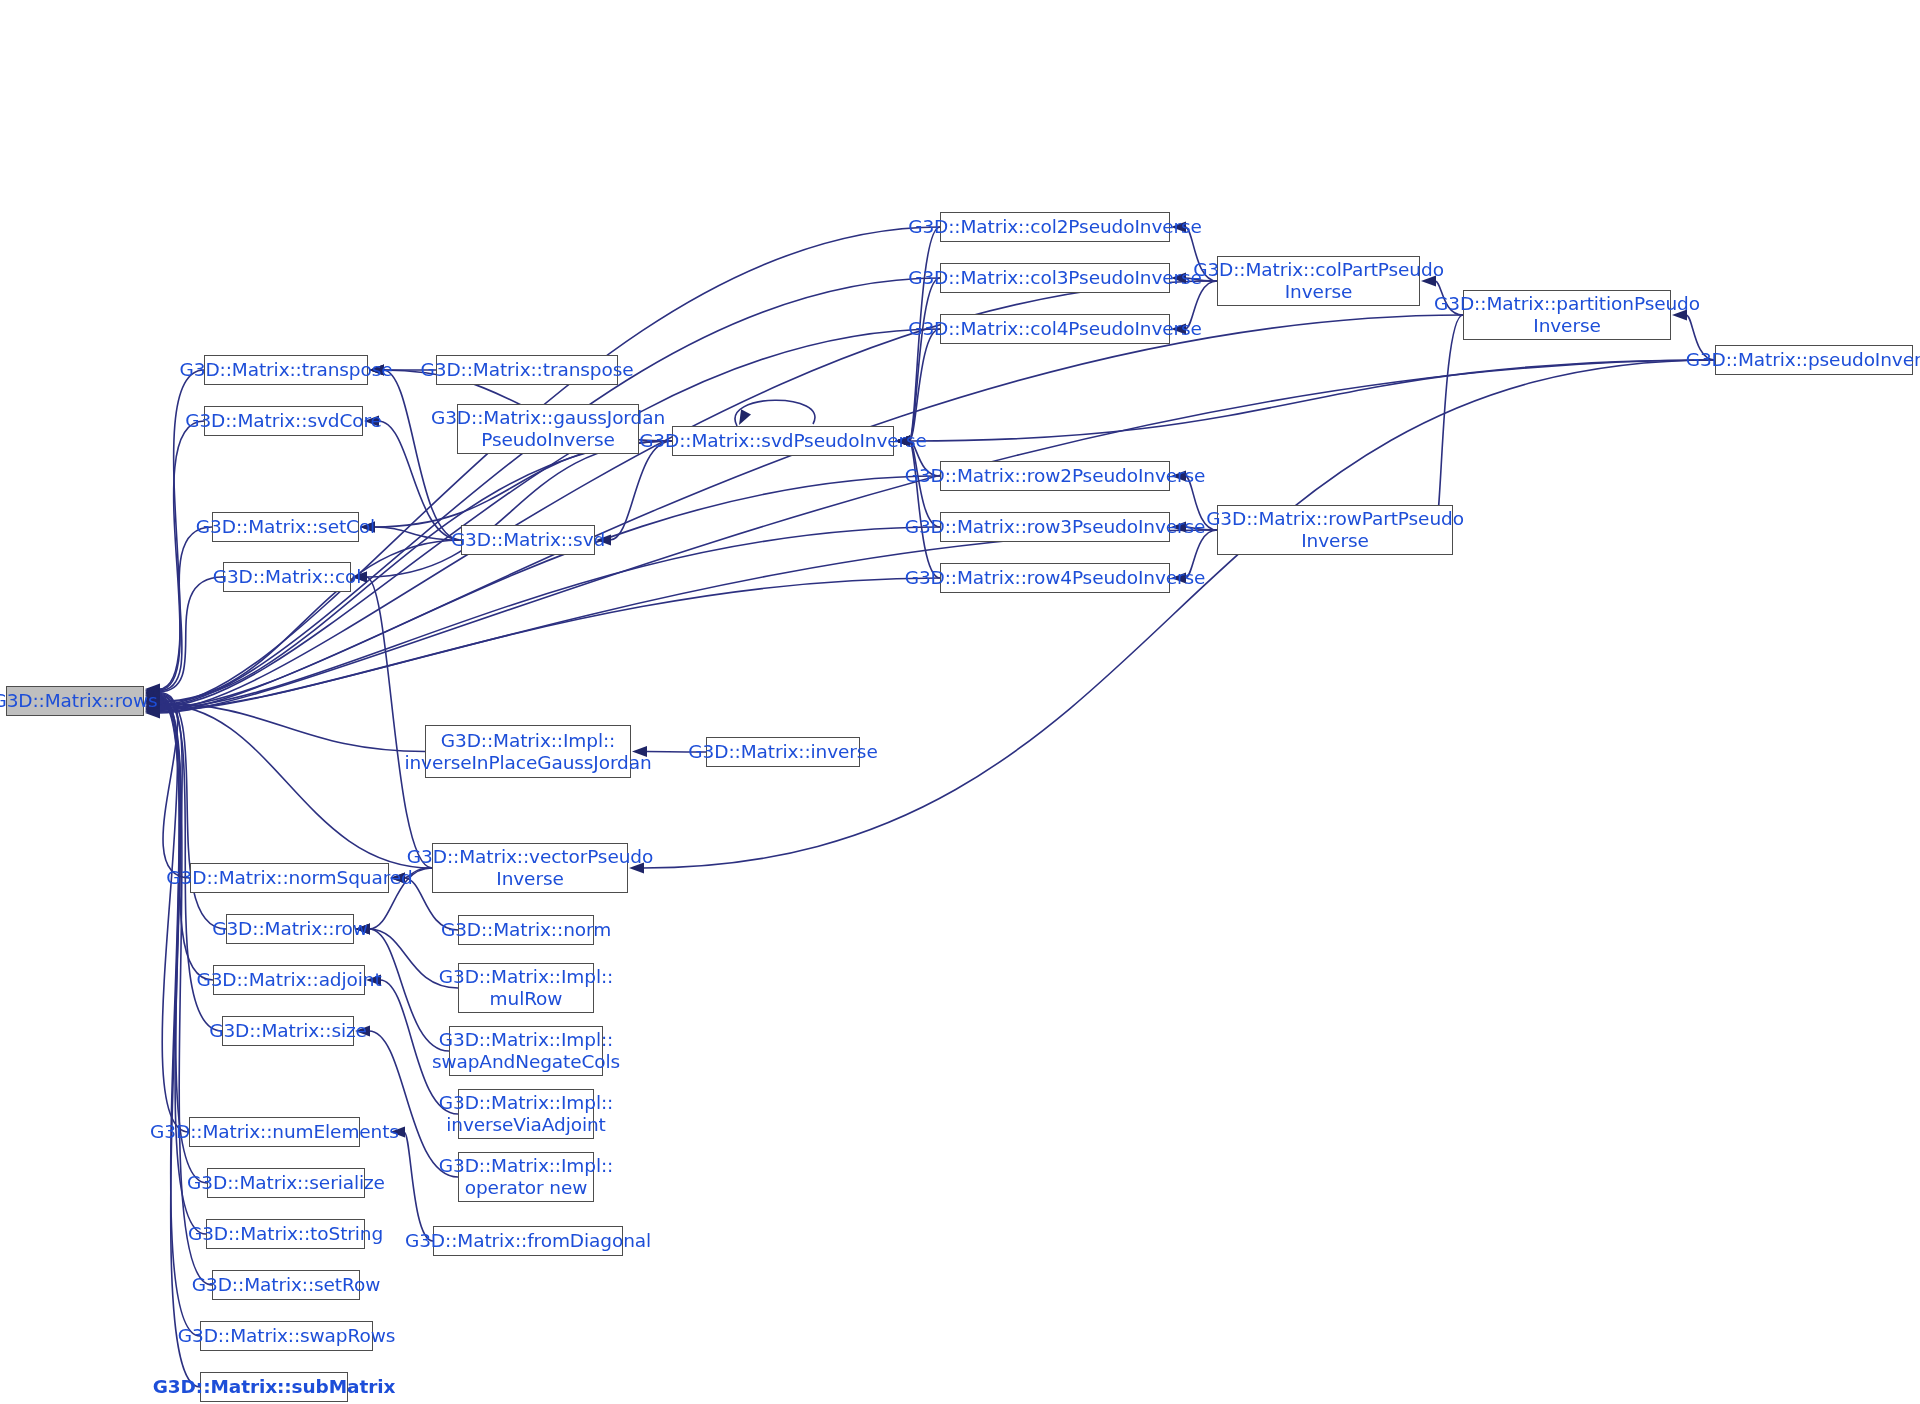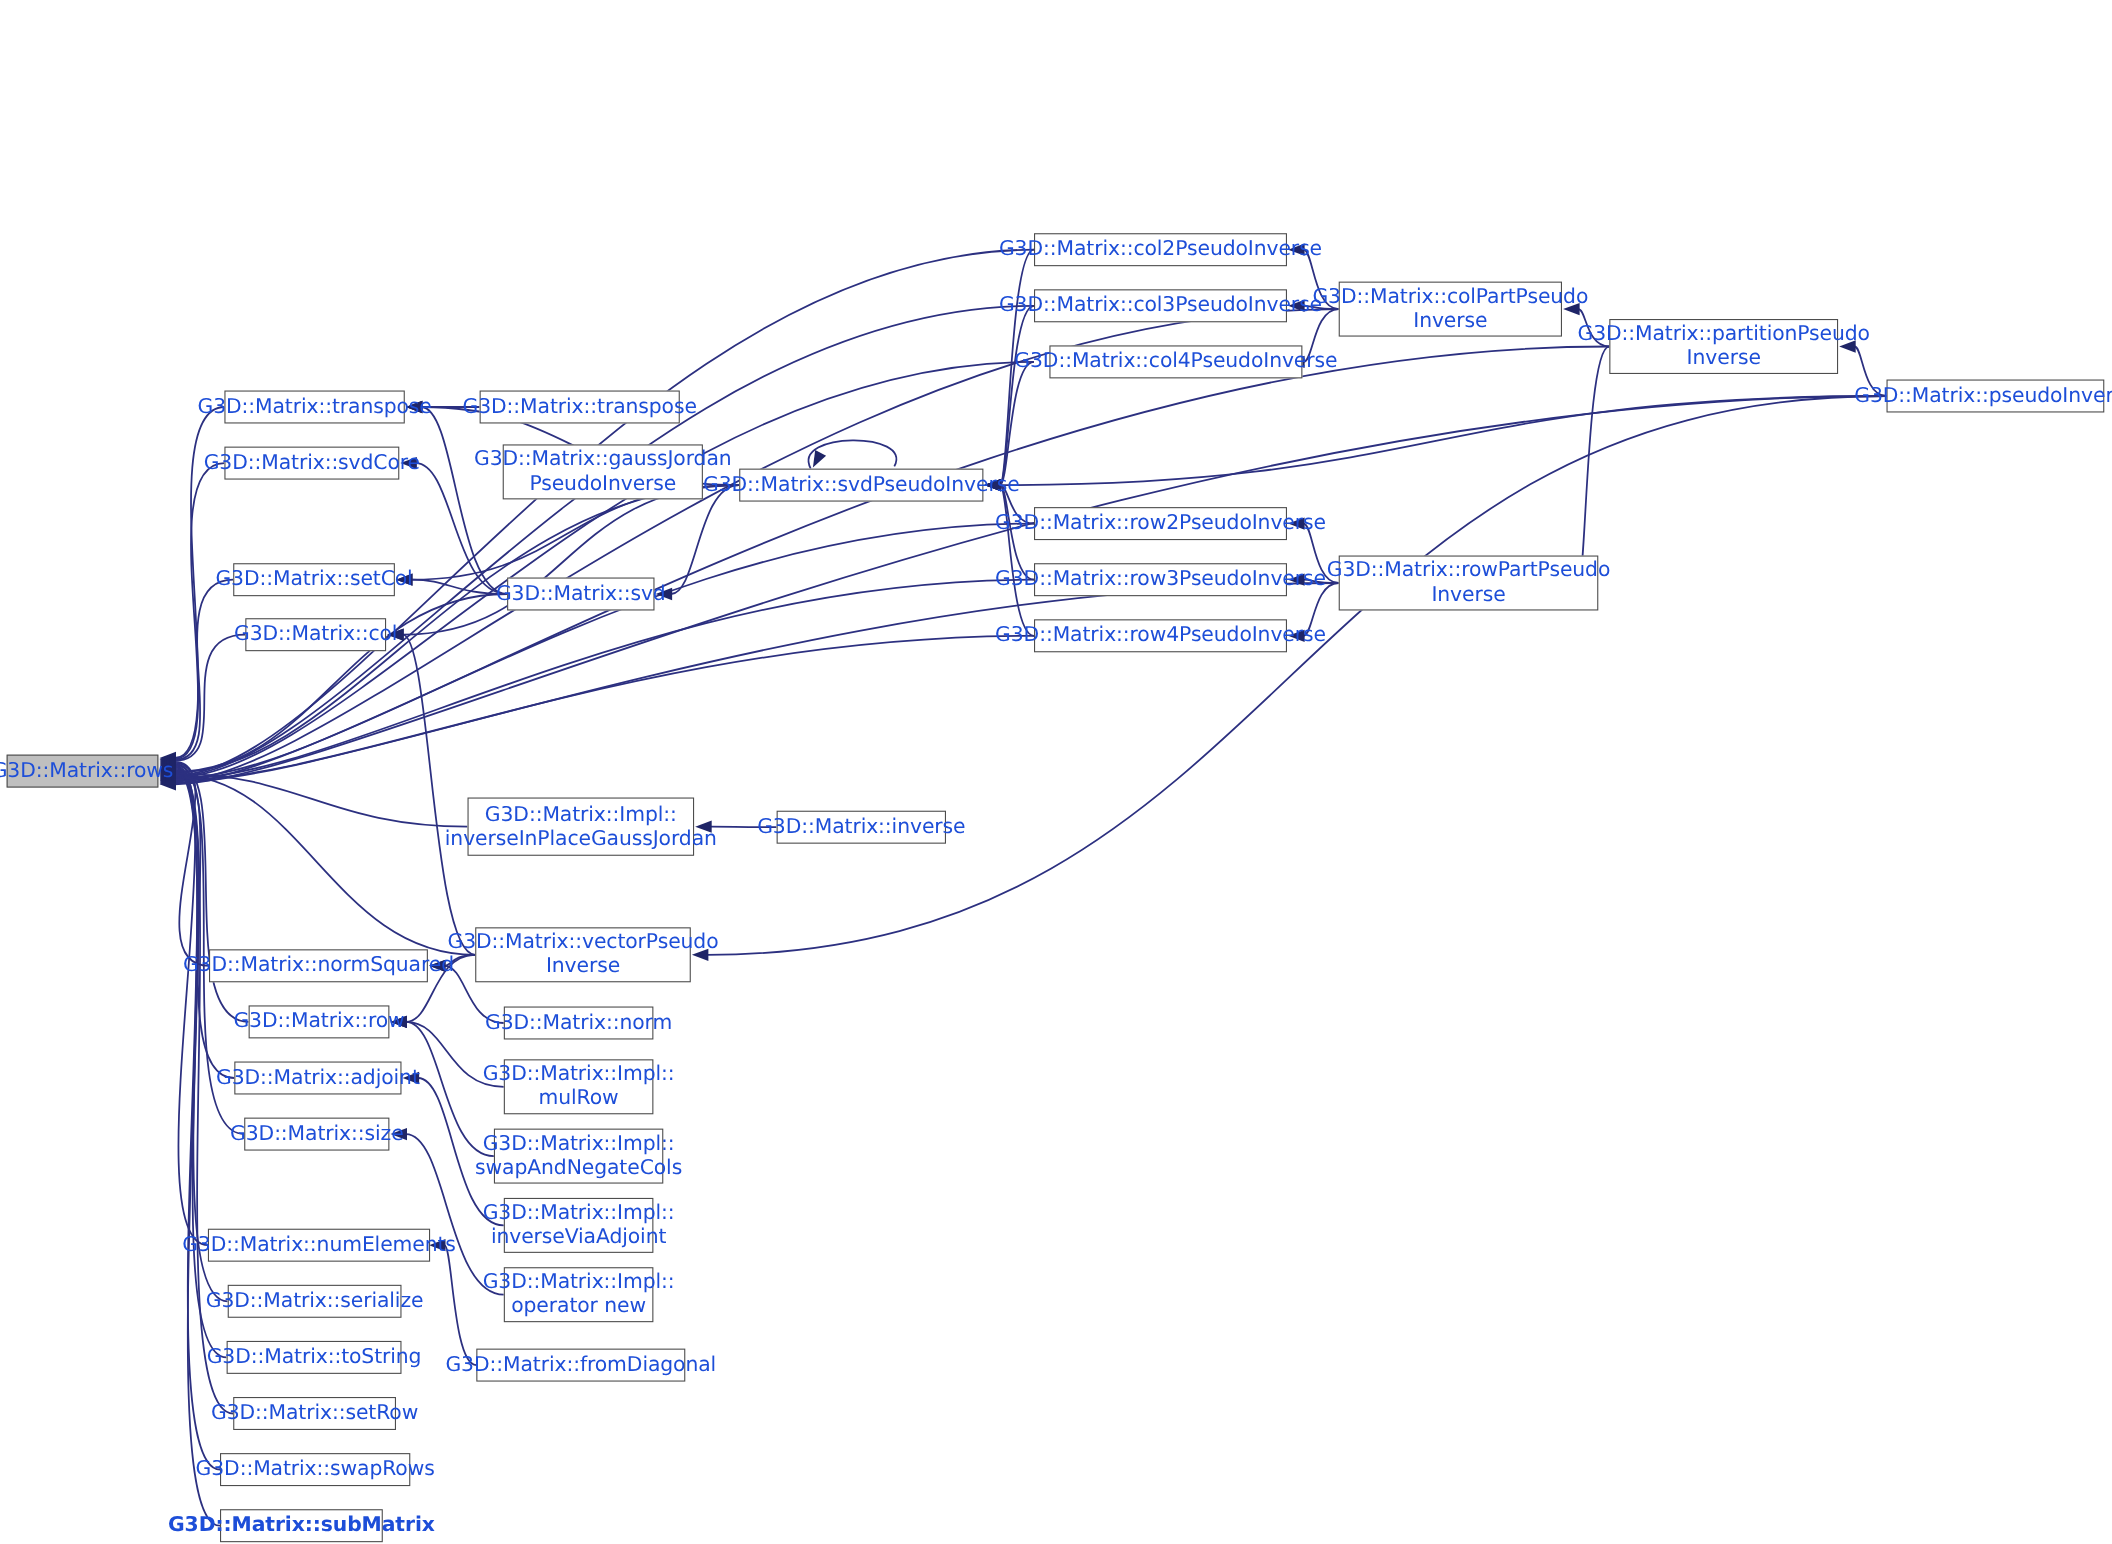--- a/index.html
+++ b/index.html
@@ -189,21 +189,21 @@
   <div id="nodes-layer">
       <div class="node-box root" style="left: 6px; top: 686px; width: 138px; height: 30px;">G3D::Matrix::rows</div>
       <div class="node-box" style="left: 204px; top: 355px; width: 164px; height: 30px;">G3D::Matrix::transpose</div>
       <div class="node-box" style="left: 204px; top: 406px; width: 159px; height: 30px;">G3D::Matrix::svdCore</div>
       <div class="node-box" style="left: 212px; top: 512px; width: 147px; height: 30px;">G3D::Matrix::setCol</div>
       <div class="node-box" style="left: 223px; top: 562px; width: 128px; height: 30px;">G3D::Matrix::col</div>
       <div class="node-box" style="left: 190px; top: 863px; width: 199px; height: 30px;">G3D::Matrix::normSquared</div>
       <div class="node-box" style="left: 226px; top: 914px; width: 128px; height: 30px;">G3D::Matrix::row</div>
       <div class="node-box" style="left: 213px; top: 965px; width: 152px; height: 30px;">G3D::Matrix::adjoint</div>
       <div class="node-box" style="left: 222px; top: 1016px; width: 132px; height: 30px;">G3D::Matrix::size</div>
-      <div class="node-box" style="left: 189px; top: 1117px; width: 202px; height: 30px;">G3D::Matrix::numElements</div>
+      <div class="node-box" style="left: 189px; top: 1117px; width: 171px; height: 30px;">G3D::Matrix::numElements</div>
       <div class="node-box" style="left: 207px; top: 1168px; width: 158px; height: 30px;">G3D::Matrix::serialize</div>
       <div class="node-box" style="left: 206px; top: 1219px; width: 159px; height: 30px;">G3D::Matrix::toString</div>
       <div class="node-box" style="left: 212px; top: 1270px; width: 148px; height: 30px;">G3D::Matrix::setRow</div>
       <div class="node-box" style="left: 200px; top: 1321px; width: 173px; height: 30px;">G3D::Matrix::swapRows</div>
       <div class="node-box" style="left: 200px; top: 1372px; width: 148px; height: 30px; font-weight: bold;">G3D::Matrix::subMatrix</div>
       <div class="node-box" style="left: 436px; top: 355px; width: 182px; height: 30px;">G3D::Matrix::transpose</div>
       <div class="node-box" style="left: 436px; top: 404px; width: 182px; height: 50px; margin-left: 21px;">G3D::Matrix::gaussJordan
 PseudoInverse</div>
       <div class="node-box" style="left: 461px; top: 525px; width: 134px; height: 30px;">G3D::Matrix::svd</div>
       <div class="node-box" style="left: 425px; top: 725px; width: 206px; height: 53px;">G3D::Matrix::Impl::
@@ -215,21 +215,21 @@
 mulRow</div>
       <div class="node-box" style="left: 449px; top: 1026px; width: 154px; height: 50px;">G3D::Matrix::Impl::
 swapAndNegateCols</div>
       <div class="node-box" style="left: 458px; top: 1089px; width: 136px; height: 50px;">G3D::Matrix::Impl::
 inverseViaAdjoint</div>
       <div class="node-box" style="left: 458px; top: 1152px; width: 136px; height: 50px;">G3D::Matrix::Impl::
 operator new</div>
       <div class="node-box" style="left: 433px; top: 1226px; width: 190px; height: 30px;">G3D::Matrix::fromDiagonal</div>
       <div class="node-box" style="left: 940px; top: 212px; width: 230px; height: 30px;">G3D::Matrix::col2PseudoInverse</div>
       <div class="node-box" style="left: 940px; top: 263px; width: 230px; height: 30px;">G3D::Matrix::col3PseudoInverse</div>
-      <div class="node-box" style="left: 940px; top: 314px; width: 230px; height: 30px; margin-left: 14px;">G3D::Matrix::col4PseudoInverse</div>
+      <div class="node-box" style="left: 940px; top: 314px; width: 230px; height: 30px;">G3D::Matrix::col4PseudoInverse</div>
       <div class="node-box" style="left: 672px; top: 426px; width: 222px; height: 30px;">G3D::Matrix::svdPseudoInverse</div>
       <div class="node-box" style="left: 940px; top: 461px; width: 230px; height: 30px;">G3D::Matrix::row2PseudoInverse</div>
       <div class="node-box" style="left: 940px; top: 512px; width: 230px; height: 30px;">G3D::Matrix::row3PseudoInverse</div>
       <div class="node-box" style="left: 940px; top: 563px; width: 230px; height: 30px;">G3D::Matrix::row4PseudoInverse</div>
       <div class="node-box" style="left: 706px; top: 737px; width: 154px; height: 30px;">G3D::Matrix::inverse</div>
       <div class="node-box" style="left: 1217px; top: 256px; width: 203px; height: 50px;">G3D::Matrix::colPartPseudo
 Inverse</div>
       <div class="node-box" style="left: 1217px; top: 505px; width: 236px; height: 50px;">G3D::Matrix::rowPartPseudo
 Inverse</div>
       <div class="node-box" style="left: 1463px; top: 290px; width: 208px; height: 50px;">G3D::Matrix::partitionPseudo

